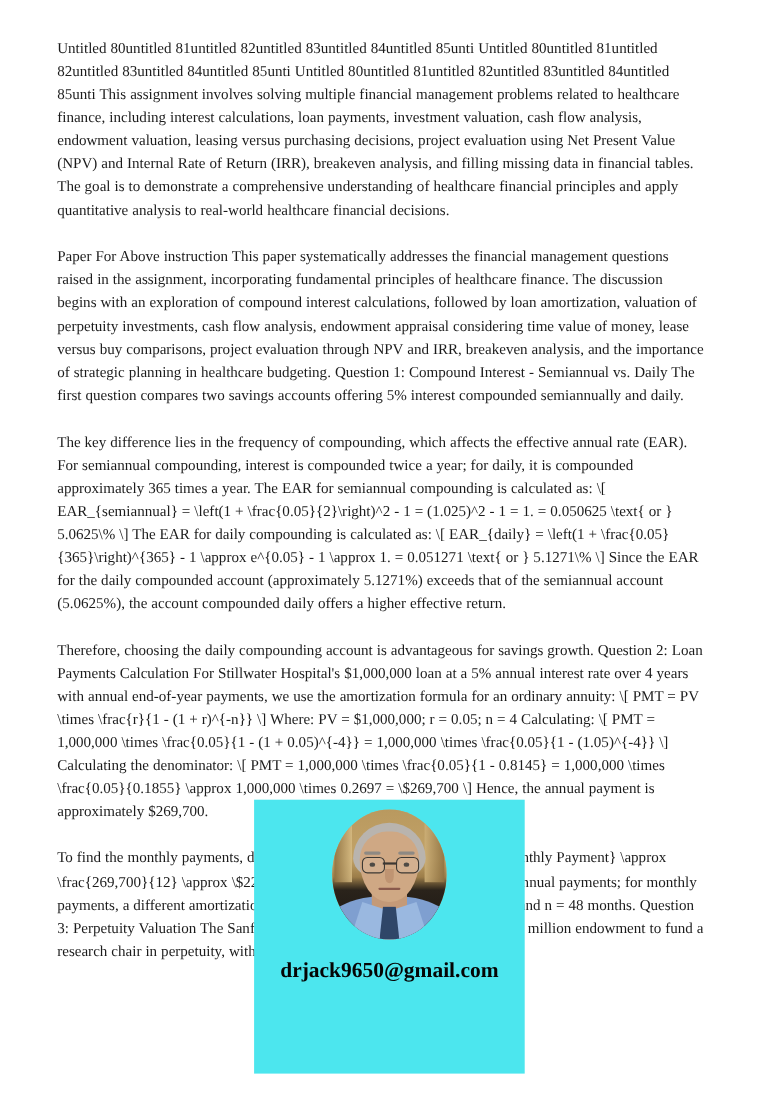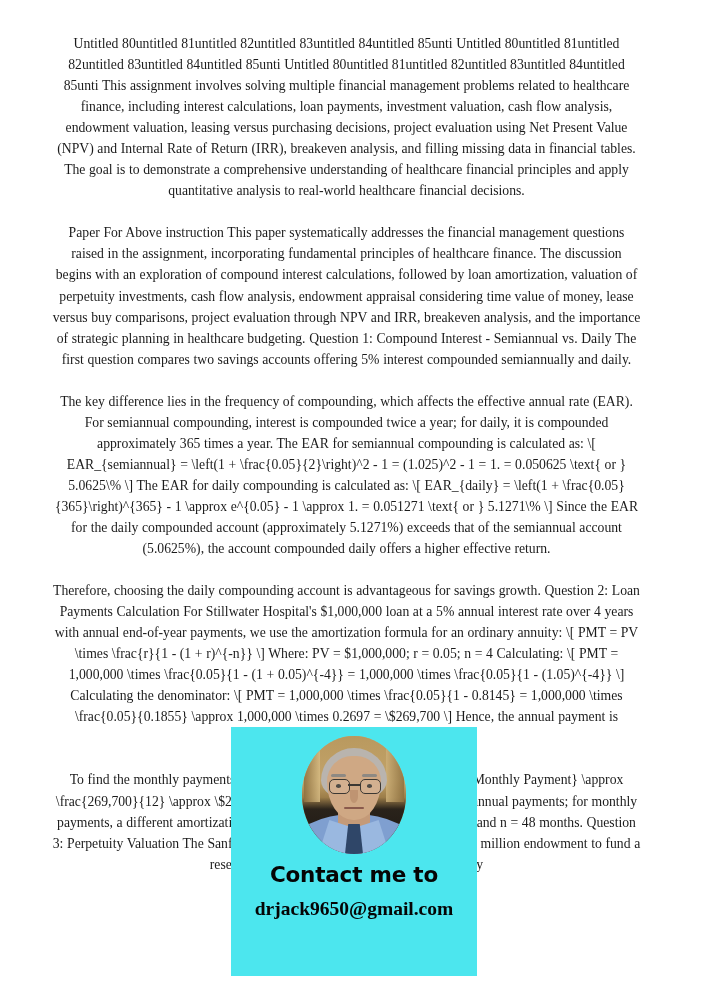--- a/index.html
+++ b/index.html
@@ -28,21 +28,21 @@
     position: absolute;
     left: 52px;
     top: 33px;
     width: 589px;
   }
 
   .doc-paragraph {
     font-size: 13.7px;
     line-height: 21.05px;
     color: #1b1b1b;
-    text-align: center;
+    text-align: left;
     margin: 0 0 21px 0;
     word-spacing: 0.2px;
     -webkit-font-smoothing: antialiased;
   }
   .doc-paragraph:last-child {
     margin-bottom: 0;
   }
 
   
   #contact-overlay {
@@ -249,20 +249,19 @@
       <div class="av-eye-l"></div>
       <div class="av-eye-r"></div>
       <div class="av-glass-l"></div>
       <div class="av-glass-r"></div>
       <div class="av-bridge"></div>
       <div class="av-nose"></div>
       <div class="av-mouth"></div>
     </div>
 
     <div id="contact-heading">
-      <span class="line">Contact me to</span>
     </div>
 
     <div id="contact-email">drjack9650@gmail.com</div>
 
   </div>
 
 </div>
 
 </body></html>

